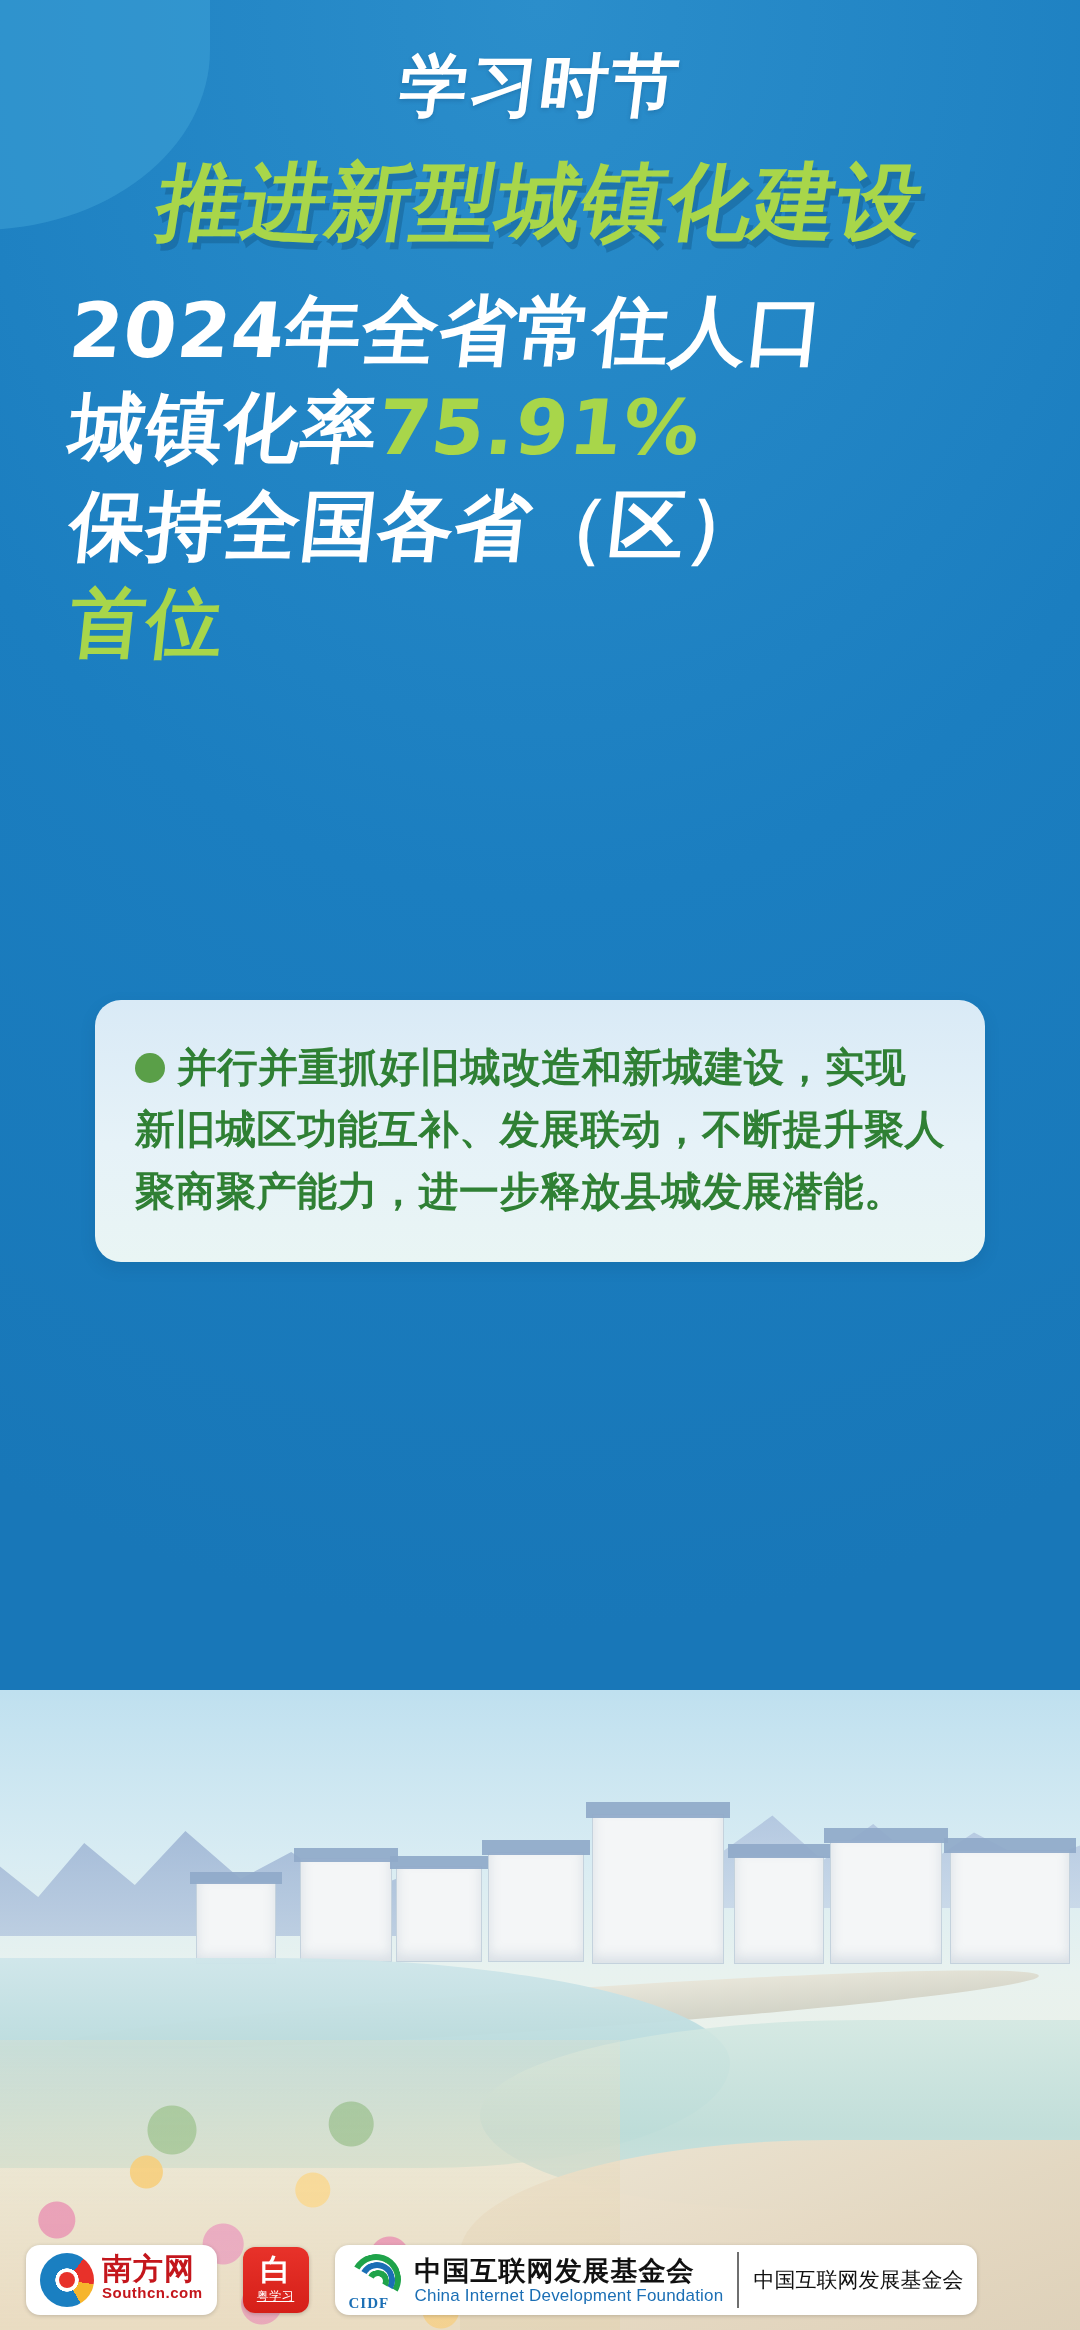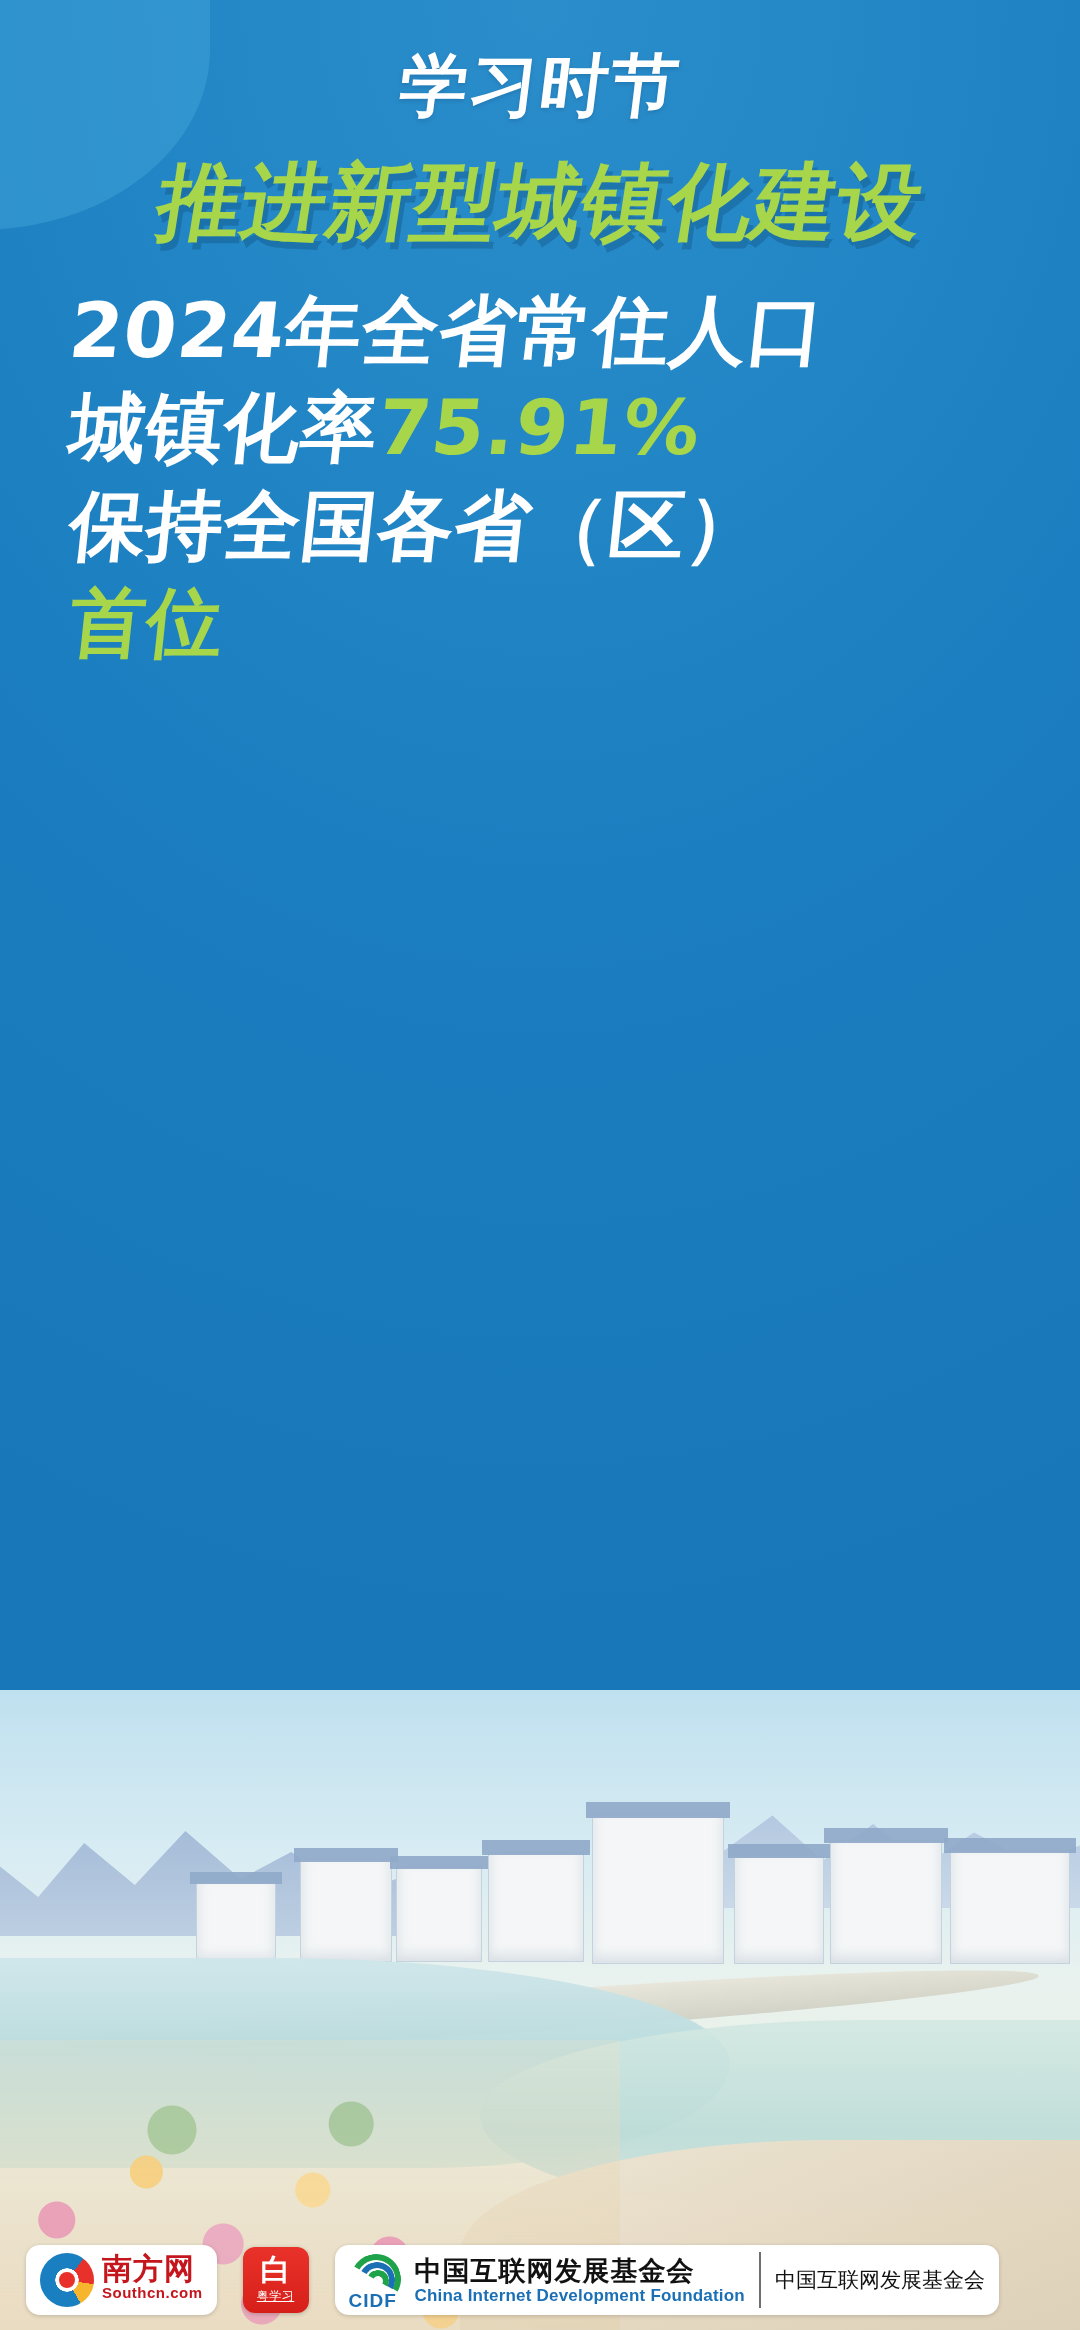--- a/index.html
+++ b/index.html
@@ -203,24 +203,24 @@
     background:#ffffff; border-radius:14px; padding:7px 14px;
     box-shadow:0 1px 4px rgba(0,0,0,.18);
   }
   .cidf-mark{
     width:56px; height:52px; position:relative;
   }
   .cidf-mark span{ position:absolute; border-radius:50%; border:6px solid; border-color:transparent;}
   .cm1{ left:2px; top:0; width:50px; height:50px; border-top-color:#1fa34a !important; border-right-color:#1fa34a !important; transform:rotate(-15deg);}
   .cm2{ left:10px; top:8px; width:36px; height:36px; border-top-color:#1b6fb5 !important; border-right-color:#1b6fb5 !important; transform:rotate(-15deg);}
   .cm3{ left:18px; top:16px; width:22px; height:22px; border-top-color:#1fa34a !important; border-right-color:#1fa34a !important; transform:rotate(-15deg);}
-  .cidf-abbr{ position:absolute; left:0; bottom:-6px; font-size:19px; font-weight:bold; color:#1b6fb5; letter-spacing:1px;}
+  .cidf-abbr{ position:absolute; left:0; bottom:-6px; font-size:15px; font-weight:bold; color:#1b6fb5; letter-spacing:1px;font-family:Liberation Serif, serif;}
   .cidf-text{ line-height:1.15;}
   .cidf-cn{ font-size:27px; font-weight:bold; color:#111111; letter-spacing:1px; font-family:"DejaVu Sans","Liberation Sans",sans-serif;}
-  .cidf-en{ font-size:17px; font-weight:bold; color:#1b6fb5; letter-spacing:.2px;}
+  .cidf-en{ font-size:17px; font-weight:normal; color:#1b6fb5; letter-spacing:.2px;}
   .divider-v{ width:2px; height:56px; background:#6f6f6f; margin:0 4px;}
   .fund-lines{ line-height:1.35;}
   .fund-line{ font-size:21px; color:#111111; font-weight:normal; font-family:"DejaVu Sans","Liberation Sans",sans-serif; white-space:nowrap;}
 </style>
 </head>
 <body>
 
 <div class="poster">
 
   <div class="blob"></div>
@@ -238,20 +238,25 @@
   </div>
 
   <div class="subtitle">
     <div class="sub-line">2024年全省常住人口</div>
     <div class="sub-line"><span>城镇化率</span><span class="hl">75.91%</span></div>
     <div class="sub-line">保持全国各省（区）</div>
     <div class="sub-line green">首位</div>
   </div>
 
   <div class="cards">
+    <div class="card">
+      <div class="card-body">
+        <span class="bullet"></span><span>并行并重抓好旧城改造和新城建设，实现新旧城区功能互补、发展联动，不断提升聚人聚商聚产能力，进一步释放县城发展潜能。</span>
+      </div>
+    </div>
   </div>
 
   <div class="illustration">
     <div class="ill-sky"></div>
     <div class="ill-mtn"></div>
     <div class="ill-mtn2"></div>
 
     <div class="house" style="left:300px;top:168px;width:92px;height:104px;"></div>
     <div class="roof" style="left:294px;top:158px;width:104px;height:14px;"></div>
     <div class="house" style="left:396px;top:176px;width:86px;height:96px;"></div>

